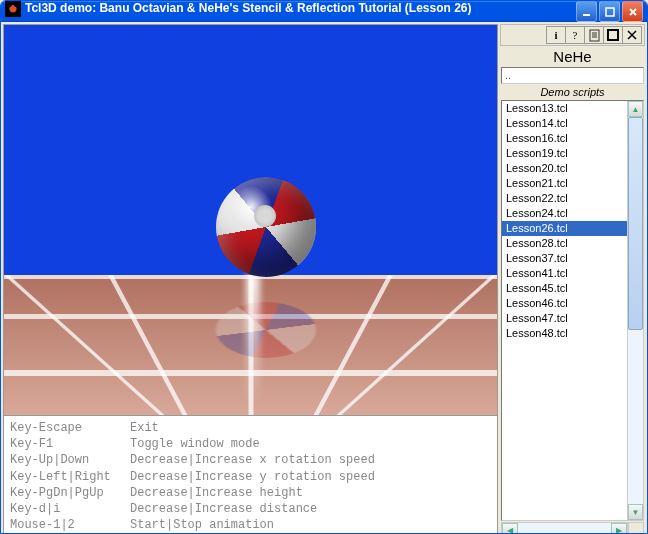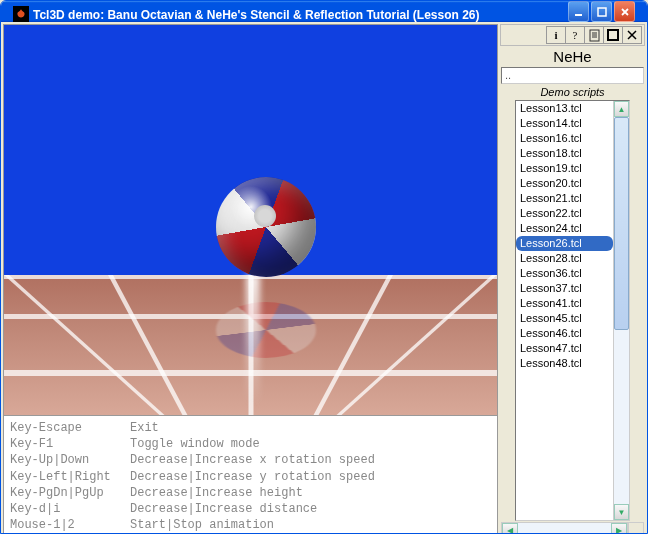--- a/index.html
+++ b/index.html
@@ -1,18 +1,18 @@
 <!DOCTYPE html>
 <html><head>
 <meta charset="utf-8">
 <style>
   * { box-sizing: border-box; margin: 0; padding: 0; }
   body { font-family: Tahoma, sans-serif; font-size: 11px; background: #ece9d8; }
   .window { width: 648px; height: 534px; background: #ece9d8; border: 1px solid #0054e3; border-radius: 6px 6px 0 0; overflow: hidden; display: flex; flex-direction: column; }
-  .titlebar { height: 28px; background: linear-gradient(to bottom, #3c8cf0 0%, #0054e3 8%, #0054e3 92%, #003cc0 100%); display: flex; align-items: flex-end; padding: 0 12px; color: white; font-weight: bold; font-size: 12px; }
+  .titlebar { height: 28px; background: linear-gradient(to bottom, #3c8cf0 0%, #0054e3 8%, #0054e3 92%, #003cc0 100%); display: flex; align-items: flex-start; padding: 0 4px; color: white; font-weight: bold; font-size: 12px; }
   .titlebar-icon { width: 16px; height: 16px; background: #000; margin-right: 4px; display: flex; align-items: center; justify-content: center; }
   .titlebar-icon svg { width: 12px; height: 12px; }
   .titlebar-text { flex: 1; overflow: hidden; white-space: nowrap; text-overflow: ellipsis; }
   .titlebar-buttons { display: flex; gap: 2px; }
   .titlebar-btn { width: 21px; height: 21px; border-radius: 3px; border: 1px solid #fff5; display: flex; align-items: center; justify-content: center; color: white; font-weight: bold; font-size: 11px; cursor: pointer; }
   .tb-min, .tb-max { background: linear-gradient(to bottom, #5aa0f0, #2060d0); }
   .tb-close { background: linear-gradient(to bottom, #f08060, #d04020); }
   .body-area { flex: 1; display: flex; flex-direction: column; background: #ece9d8; }
   .main-row { flex: 1; display: flex; min-height: 0; }
   .gl-panel { flex: 1; display: flex; flex-direction: column; border: 1px solid #999; margin: 2px; }
@@ -40,24 +40,24 @@
       opacity: 0.28; transform: scaleY(-0.7); filter: blur(1px); }
   .light-streak { position:absolute; left:49%; top:64%; width:14px; height:130px; background: linear-gradient(to bottom, rgba(255,255,255,0.9), rgba(255,255,255,0)); filter: blur(3px); }
   .help-panel { flex: 1; background: #fff; font-family: "Courier New", monospace; font-size: 12px; color: #888; padding: 4px 6px; border-top: 1px solid #999; line-height: 1.35; white-space: pre; overflow: hidden; }
   .side-panel { width: 145px; display: flex; flex-direction: column; margin: 2px 2px 2px 0; }
   .side-toolbar { height: 22px; display: flex; justify-content: flex-end; gap: 0; padding-right: 2px; border: 1px solid #bbb; background: #ece9d8; align-items: center; }
   .tool-btn { width: 20px; height: 18px; border: 1px solid #999; background: #ece9d8; display: flex; align-items: center; justify-content: center; font-size: 11px; font-family: serif; cursor: pointer; margin-left: -1px; }
   .tool-btn.bold { font-weight: bold; }
   .side-label { text-align: center; padding: 2px; font-size: 15px; }
   .side-input { border: 1px inset #ccc; background: #fff; height: 17px; padding: 1px 3px; font-size: 11px; color: #555; margin: 0 1px; }
   .list-header { text-align: center; padding: 2px; font-size: 11px; font-style: italic; }
-  .list-wrap { flex: 1; display: flex; border: 1px inset #ccc; background: #fff; min-height: 0; margin: 0 15px; }
+  .list-wrap { flex: 1; display: flex; border: 1px inset #ccc; background: #fff; min-height: 0; margin: 0 1px; }
   .list { flex: 1; overflow: hidden; font-size: 11px; }
   .list-item { padding: 0 4px; height: 15px; line-height: 15px; cursor: pointer; white-space: nowrap; }
-  .list-item.selected { background: #316ac5; color: #fff; border-radius: 6px; }
+  .list-item.selected { background: #316ac5; color: #fff; }
   .vscroll { width: 16px; background: #ece9d8; display: flex; flex-direction: column; border-left: 1px solid #ccc; }
   .scroll-btn { height: 16px; background: linear-gradient(#f8f8f8,#d8d8d8); border: 1px solid #9cb; display:flex; align-items:center; justify-content:center; font-size:8px; color:#3a6; cursor:pointer; }
   .scroll-track { flex: 1; background: #eef4fb; position: relative; }
   .scroll-thumb { position:absolute; top:0; left:0; right:0; height:55%; background: linear-gradient(#d8e8f8,#b8d0f0); border:1px solid #8ac; border-radius:2px; cursor:pointer; }
   .hscroll-row { height: 16px; display: flex; margin: 1px 1px 0 1px; }
   .hscroll-track { flex:1; background:#eef4fb; border:1px solid #ccc; display:flex; justify-content:space-between; }
   .hscroll-btn { width:16px; background: linear-gradient(#f8f8f8,#d8d8d8); border:1px solid #9cb; display:flex; align-items:center; justify-content:center; font-size:8px; color:#3a6; cursor:pointer; }
   .corner { width:16px; background:#ece9d8; border:1px solid #ccc; }
   .help-row { display: block; font-family: Liberation Mono, monospace; }
   .help-key { display: inline-block; width: 120px; }
@@ -141,29 +141,27 @@
             </div>
         </div>
         <div class="side-label">NeHe</div>
         <div class="side-input">..</div>
         <div class="list-header">Demo scripts</div>
         <div class="list-wrap">
           <div class="list" id="script-list">
               <div class="list-item">Lesson13.tcl</div>
               <div class="list-item">Lesson14.tcl</div>
               <div class="list-item">Lesson16.tcl</div>
-              <div class="list-item">Lesson18.tcl</div>
               <div class="list-item">Lesson19.tcl</div>
               <div class="list-item">Lesson20.tcl</div>
               <div class="list-item">Lesson21.tcl</div>
               <div class="list-item">Lesson22.tcl</div>
               <div class="list-item">Lesson24.tcl</div>
               <div class="list-item selected">Lesson26.tcl</div>
               <div class="list-item">Lesson28.tcl</div>
-              <div class="list-item">Lesson36.tcl</div>
               <div class="list-item">Lesson37.tcl</div>
               <div class="list-item">Lesson41.tcl</div>
               <div class="list-item">Lesson45.tcl</div>
               <div class="list-item">Lesson46.tcl</div>
               <div class="list-item">Lesson47.tcl</div>
               <div class="list-item">Lesson48.tcl</div>
             </div>
           <div class="vscroll">
             <div class="scroll-btn">▲</div>
             <div class="scroll-track">

